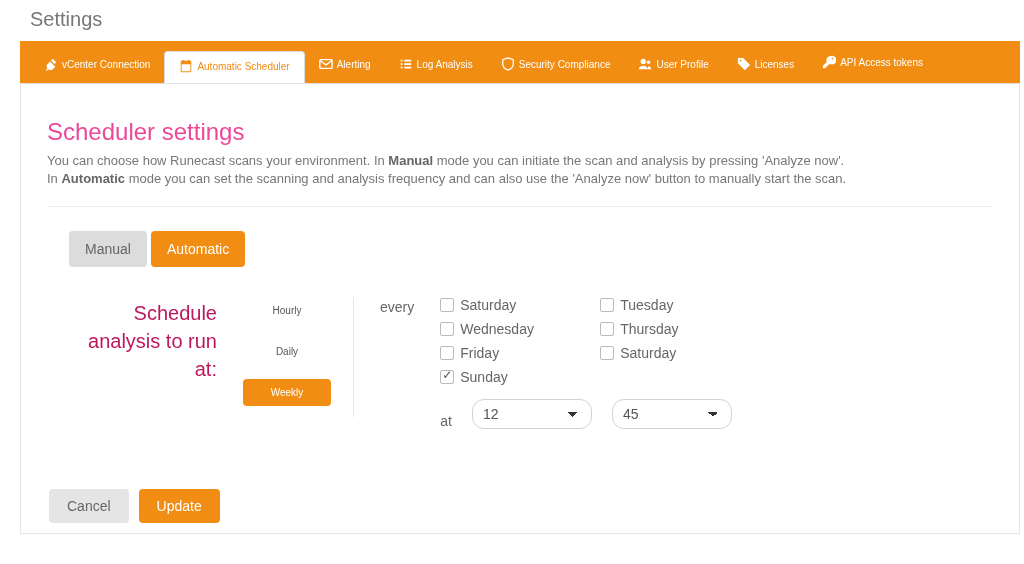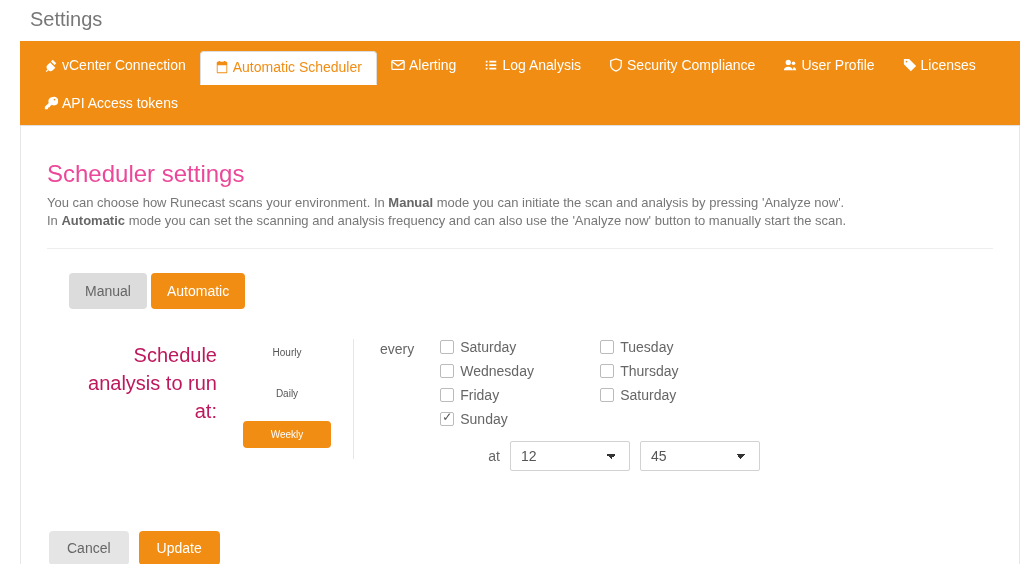--- a/index.html
+++ b/index.html
@@ -29,21 +29,21 @@
     margin-left: 20px;
     margin-right: 4px;
     border-bottom: 1px solid #e0e0e0;
   }
   .tab {
     display: inline-flex;
     align-items: center;
     gap: 4px;
     color: #fff;
     padding: 10px 14px;
-    font-size: 14px;
+    font-size: 10px;
     cursor: pointer;
     white-space: nowrap;
   }
   .tab.active {
     background: #fff;
     color: #f18d13;
     border-top-left-radius: 4px;
     border-top-right-radius: 4px;
     margin-top: 6px;
     padding-top: 7px;
@@ -150,36 +150,35 @@
   }
   .chk:checked::after {
     content: "✓";
     position: absolute;
     top: -3px; left: 1px;
     font-size: 12px;
     color: #555;
   }
   .time-row {
     display: flex;
-    align-items: center;
-    gap: 10px;
+    align-items: flex-end;
+    gap: 20px;
     margin-top: 14px;
     color: #666;
     font-size: 14px;
-    margin-left: 48px;
   }
   select {
     appearance: none;
     border: 1px solid #d2d2d2;
     background: #fff;
     padding: 6px 30px 6px 10px;
     font-size: 14px;
     color: #555;
     min-width: 120px;
-    border-radius: 2px;
+    border-radius: 12px;
     background-image: linear-gradient(45deg, transparent 50%, #333 50%), linear-gradient(135deg, #333 50%, transparent 50%);
     background-position: calc(100% - 18px) 12px, calc(100% - 13px) 12px;
     background-size: 5px 5px, 5px 5px;
     background-repeat: no-repeat;
     cursor: pointer;
   }
 
   .footer-btns {
     display: flex;
     gap: 10px;

